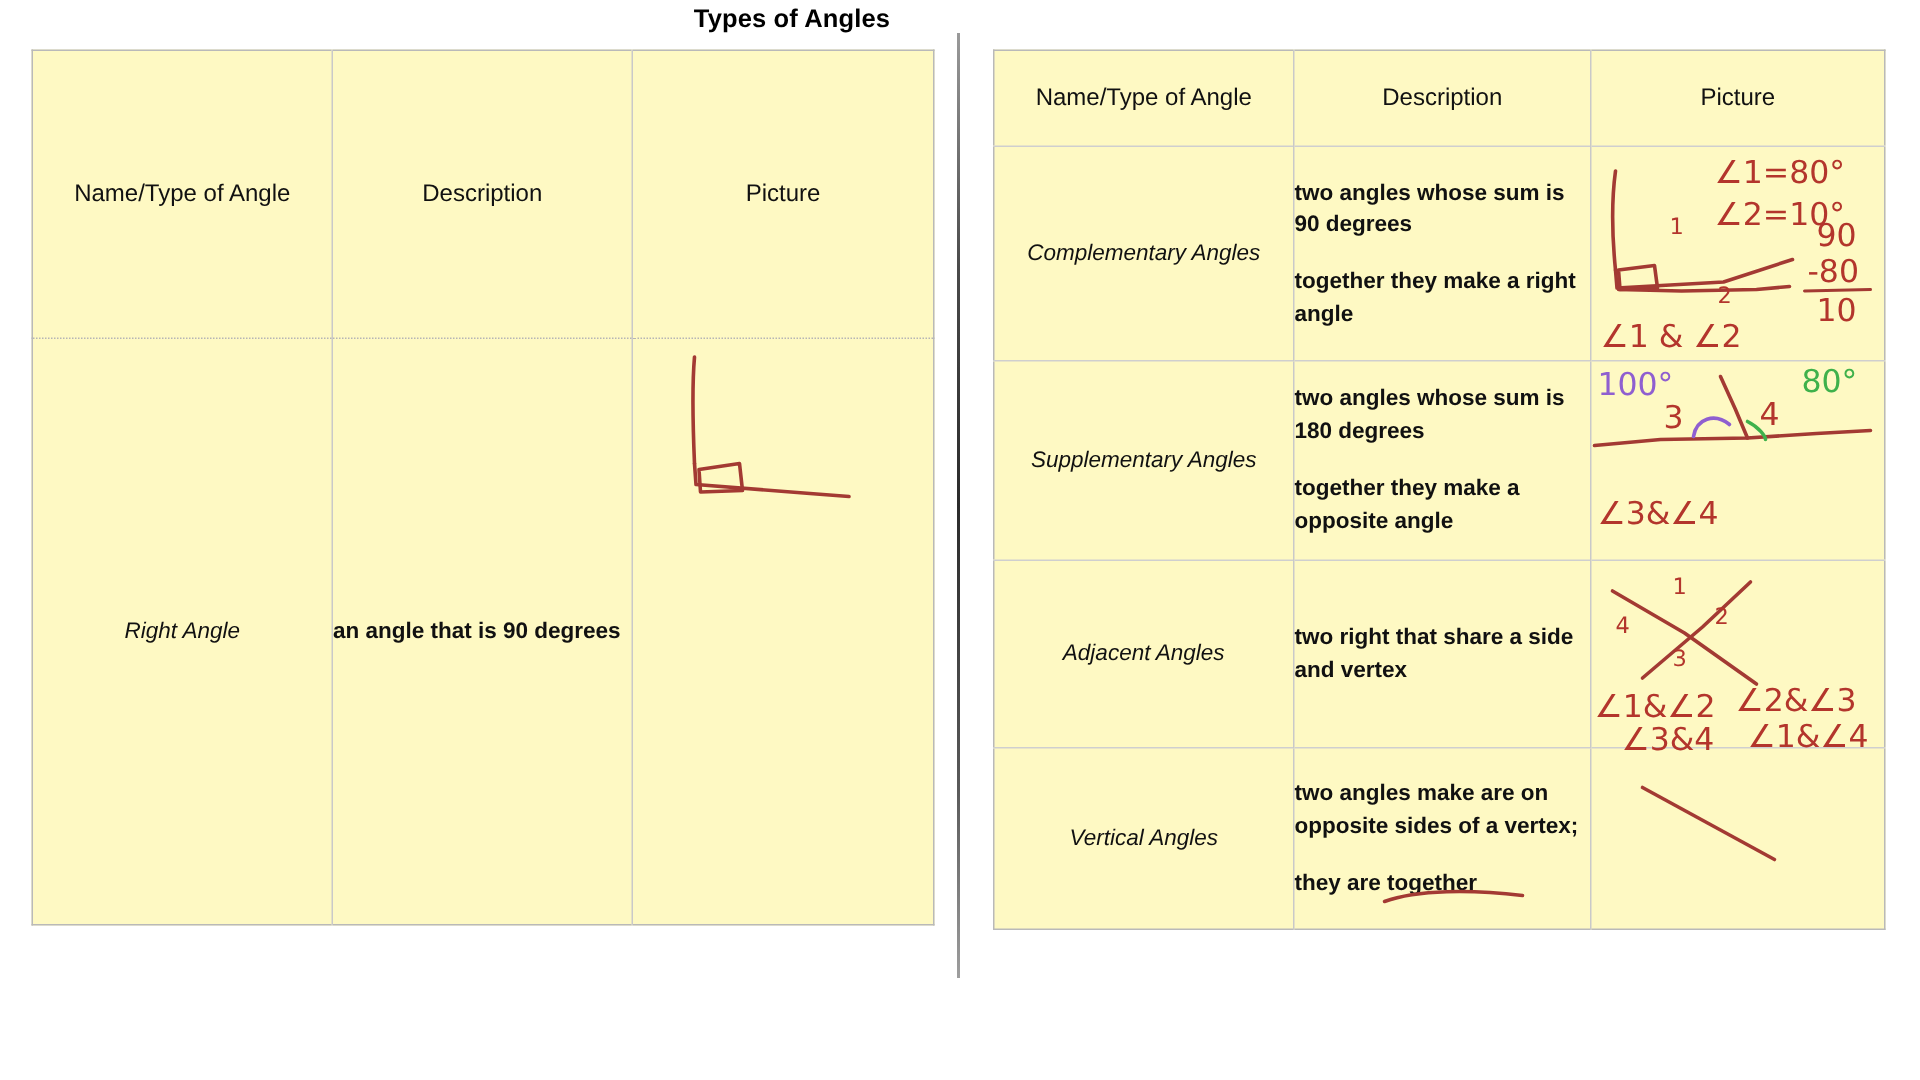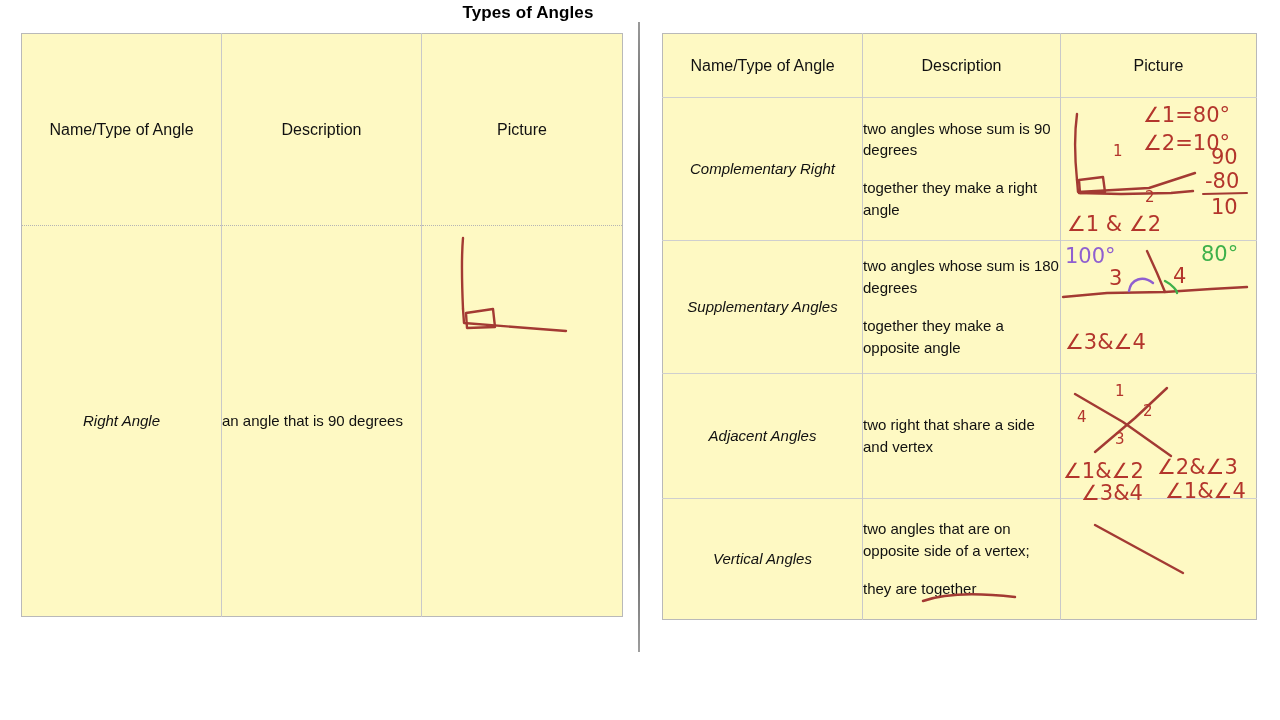--- a/index.html
+++ b/index.html
@@ -27,21 +27,21 @@
   #table-right{left:662px;top:33px;width:594px;height:587px;
       border:1px solid #b9b9b9;}
   #table-right col.c1{width:200px}
   #table-right col.c2{width:198px}
   #table-right col.c3{width:196px}
   #table-right .vline{border-right:1px solid #c9c9c9;}
   #table-right tr.rowsep > td{border-top:1px solid #cfcfcf;}
 
   .hdr{font-size:16px;text-align:center;color:#111;}
   .namecell{font-size:15px;text-align:center;line-height:1.35;color:#111;font-style:italic;}
-  .desc{font-size:15px;line-height:1.45;color:#111;padding-left:14px;padding-right:6px;}
+  .desc{font-size:15px;line-height:1.45;color:#111;padding-left:14px;padding-right:6px;font-weight:bold;}
   .desc p{margin:0;}
   .desc p + p{margin-top:16px;}
   .pic{overflow:visible;}
   .picwrap{position:absolute;left:0;top:0;width:100%;height:100%;overflow:visible;}
   .picwrap svg{position:absolute;overflow:visible;}
 
   #center-divider{
     position:absolute;left:638px;top:22px;width:2px;height:630px;
     background:linear-gradient(to bottom,#9a9a9a,#4a4a4a 25%,#2b2b2b 50%,#5a5a5a 80%,#9e9e9e);
   }
@@ -104,21 +104,21 @@
     </colgroup>
   <tbody>
     <tr style="height:64px">
       <td class="hdr vline">Name/Type of Angle</td>
       <td class="hdr vline">Description</td>
       <td class="hdr">Picture</td>
     </tr>
 
     <tr class="rowsep" style="height:143px">
       <td class="namecell vline">
-        <span>Complementary Right</span>
+        <span>Complementary Angles</span>
       </td>
       <td class="desc vline">
         <p>two angles whose sum is 90 degrees</p>
         <p>together they make a right angle</p>
       </td>
       <td class="pic">
         <div class="picwrap">
           <svg width="196" height="143" viewBox="0 0 196 143">
             <path class="ink" d="M16 16 C13 38, 14 62, 16 82"></path>
             <path class="ink" d="M16 82 L17 94 L88 90 L134 75"></path>
@@ -186,21 +186,21 @@
           </svg>
         </div>
       </td>
     </tr>
 
     <tr class="rowsep" style="height:121px">
       <td class="namecell vline">
         <span>Vertical Angles</span>
       </td>
       <td class="desc vline">
-        <p>two angles that are on opposite side of a vertex;</p>
+        <p>two angles make are on opposite sides of a vertex;</p>
         <p>they are together</p>
         <svg class="underline-ink" style="left:56px;top:92px;" width="120" height="14" viewBox="0 0 120 14">
           <path class="ink" d="M4 10 C26 2, 62 2, 96 6"></path>
         </svg>
       </td>
       <td class="pic">
         <div class="picwrap">
           <svg width="196" height="121" viewBox="0 0 196 121">
             <path class="ink" d="M34 26 L78 50 L100 62 L122 74"></path>
           </svg>

